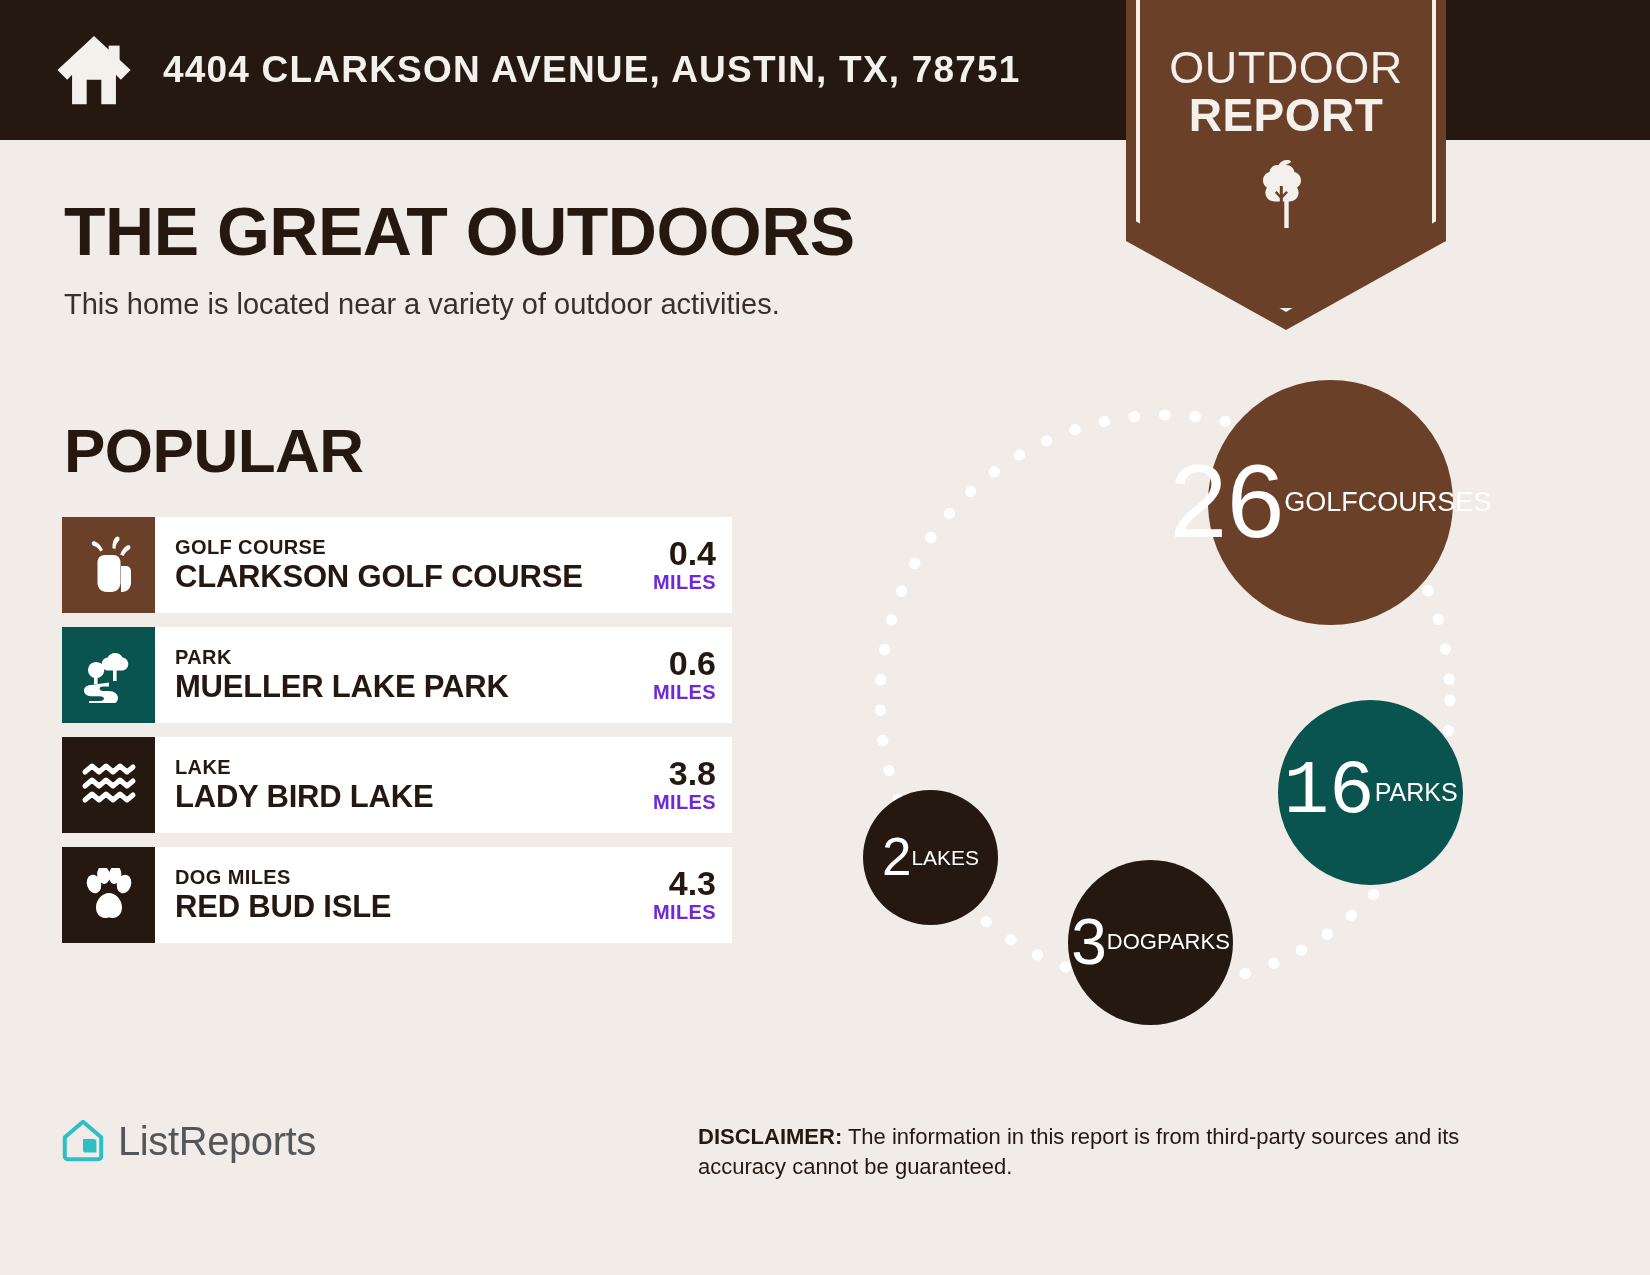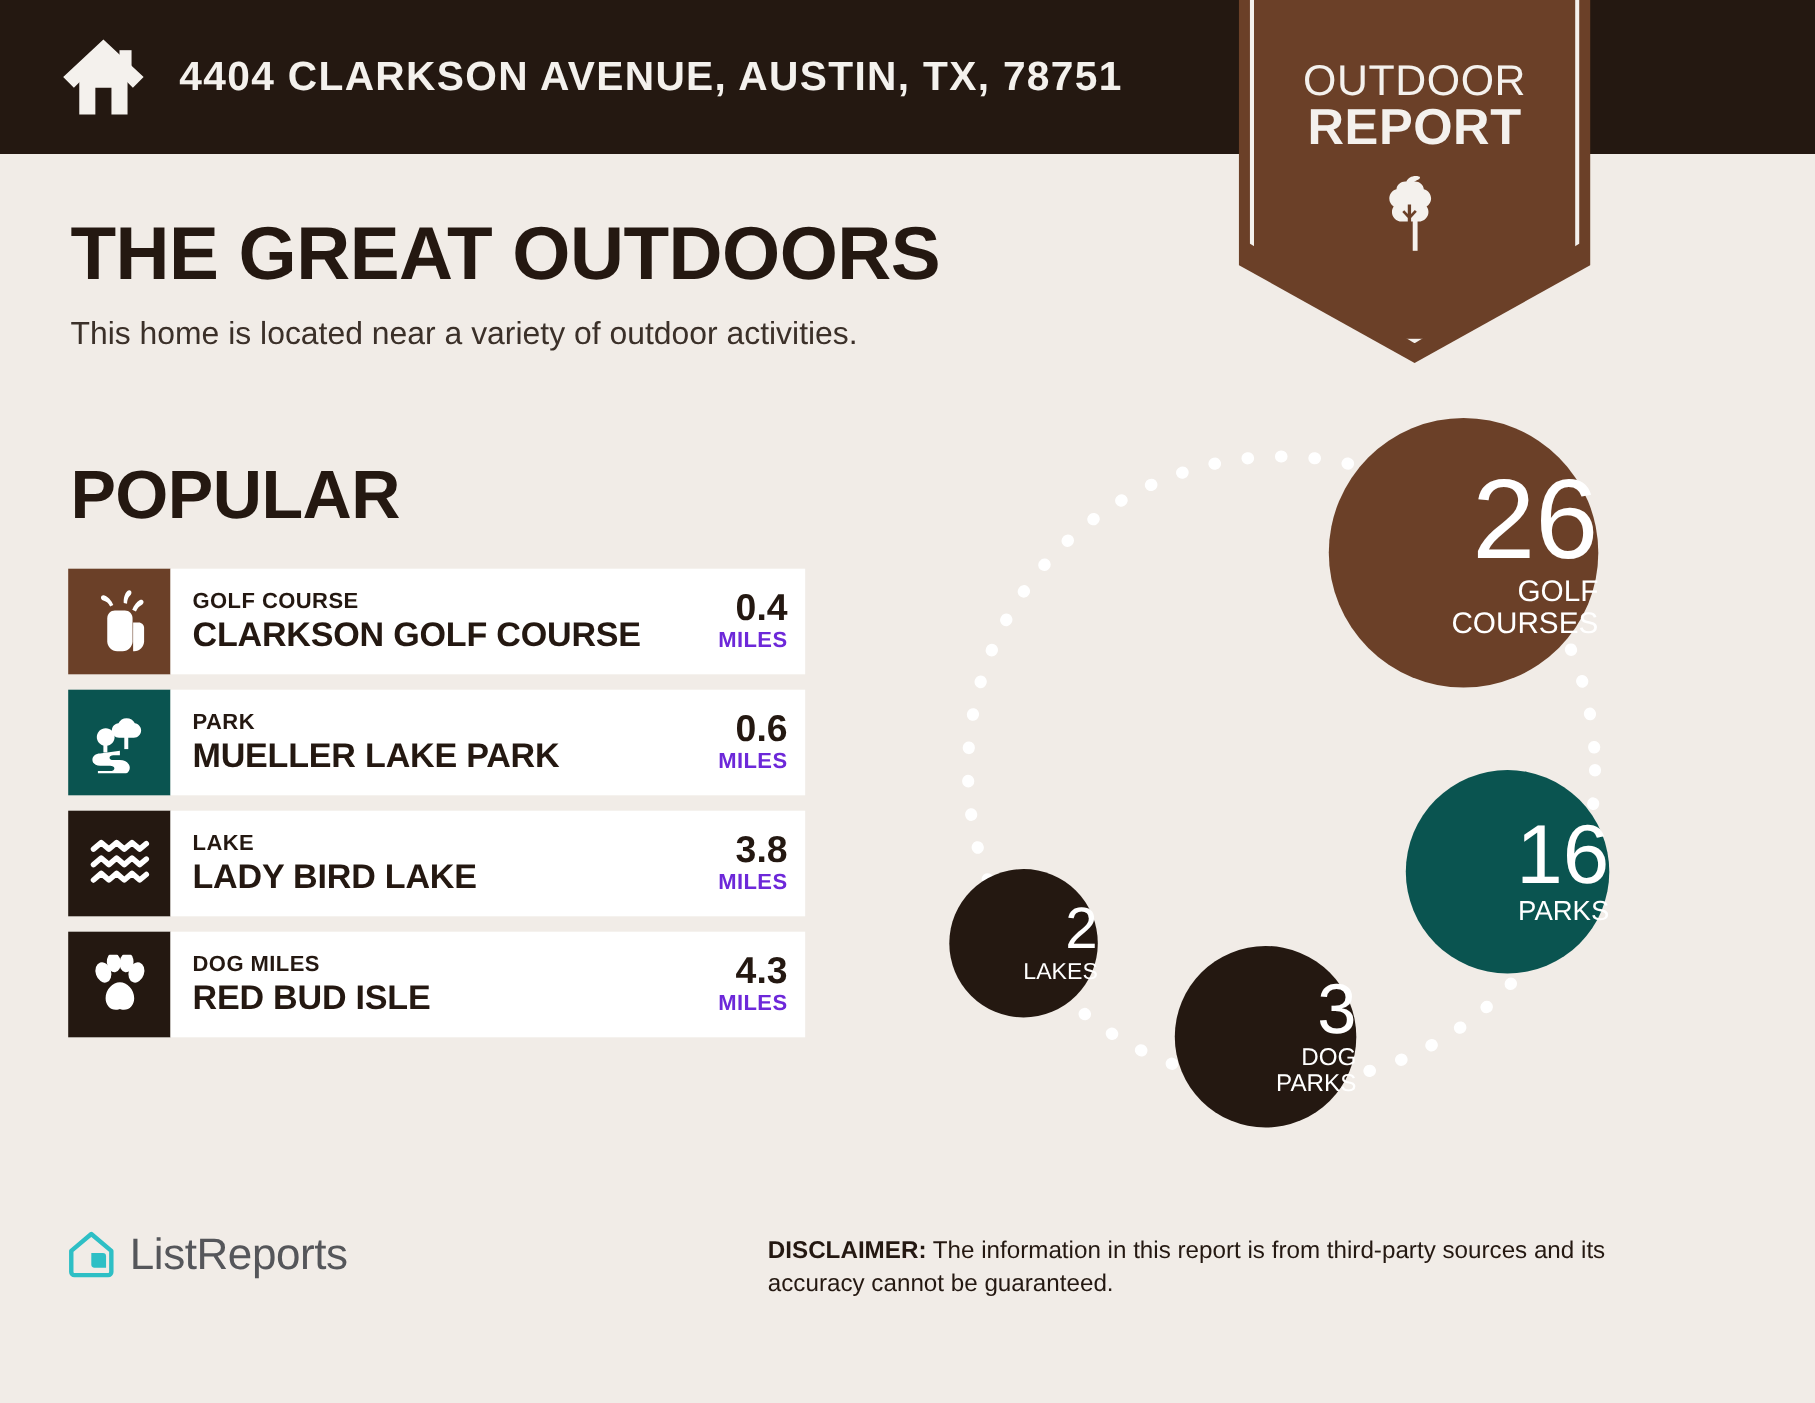--- a/index.html
+++ b/index.html
@@ -36,22 +36,22 @@
     clip-path: polygon(0 0, 100% 0, 100% 73%, 50% 100%, 0 73%);
     z-index:5;
   }
   .badge-inner {
     position:absolute; left:10px; top:-12px; width:300px; height:324px;
     border:4px solid #F4F1ED;
     -webkit-clip-path: polygon(0 0, 100% 0, 100% 72%, 50% 100%, 0 72%);
     clip-path: polygon(0 0, 100% 0, 100% 72%, 50% 100%, 0 72%);
   }
   .badge-l1 {
-    position:absolute; top:52px; left:0; width:320px; text-align:center;
-    color:#F4F1ED; font-size:39px; font-weight:300; letter-spacing:.5px;
+    position:absolute; top:42px; left:0; width:320px; text-align:center;
+    color:#F4F1ED; font-size:45px; font-weight:300; letter-spacing:.5px;
   }
   .badge-l2 {
     position:absolute; top:88px; left:0; width:320px; text-align:center;
     color:#F4F1ED; font-size:46px; font-weight:700; letter-spacing:.5px;
   }
   .badge-tree { position:absolute; top:158px; left:135px; width:52px; height:72px; }
 
   
   .title {
     position:absolute; left:64px; top:192px;
@@ -95,33 +95,33 @@
   .bg-brown { background:#6B4028; }
   .bg-teal  { background:#0A5450; }
   .bg-dark  { background:#241811; }
 
   
   .diagram { position:absolute; left:840px; top:355px; width:680px; height:690px; }
   .dots-ring { position:absolute; left:0; top:0; width:680px; height:690px; }
 
   .bubble {
     position:absolute; border-radius:50%;
-    display:flex; flex-direction:column;
-    align-items:flex-end; justify-content:center;
+    display:flex; flex-direction:row;
+    align-items:center; justify-content:center;
     color:#FFFFFF; text-align:center;
   }
   .bub-num { font-weight:300; line-height:.95; }
   .bub-lab { font-weight:400; line-height:1.1; }
 
   .b-golf { left:368px; top:25px; width:245px; height:245px; background:#6B4028; }
   .b-golf .bub-num { font-size:103px; margin-bottom:2px; }
   .b-golf .bub-lab { font-size:27px; }
 
   .b-parks { left:438px; top:345px; width:185px; height:185px; background:#0A5450; }
-  .b-parks .bub-num { font-size:76px; margin-bottom:1px; }
+  .b-parks .bub-num { font-size:76px; margin-bottom:1px;font-family:Liberation Mono, monospace; }
   .b-parks .bub-lab { font-size:25px; }
 
   .b-lakes { left:23px; top:435px; width:135px; height:135px; background:#241811; }
   .b-lakes .bub-num { font-size:53px; margin-bottom:1px; }
   .b-lakes .bub-lab { font-size:21px; }
 
   .b-dog { left:228px; top:505px; width:165px; height:165px; background:#241811; }
   .b-dog .bub-num { font-size:64px; margin-bottom:1px; }
   .b-dog .bub-lab { font-size:22px; }
 

